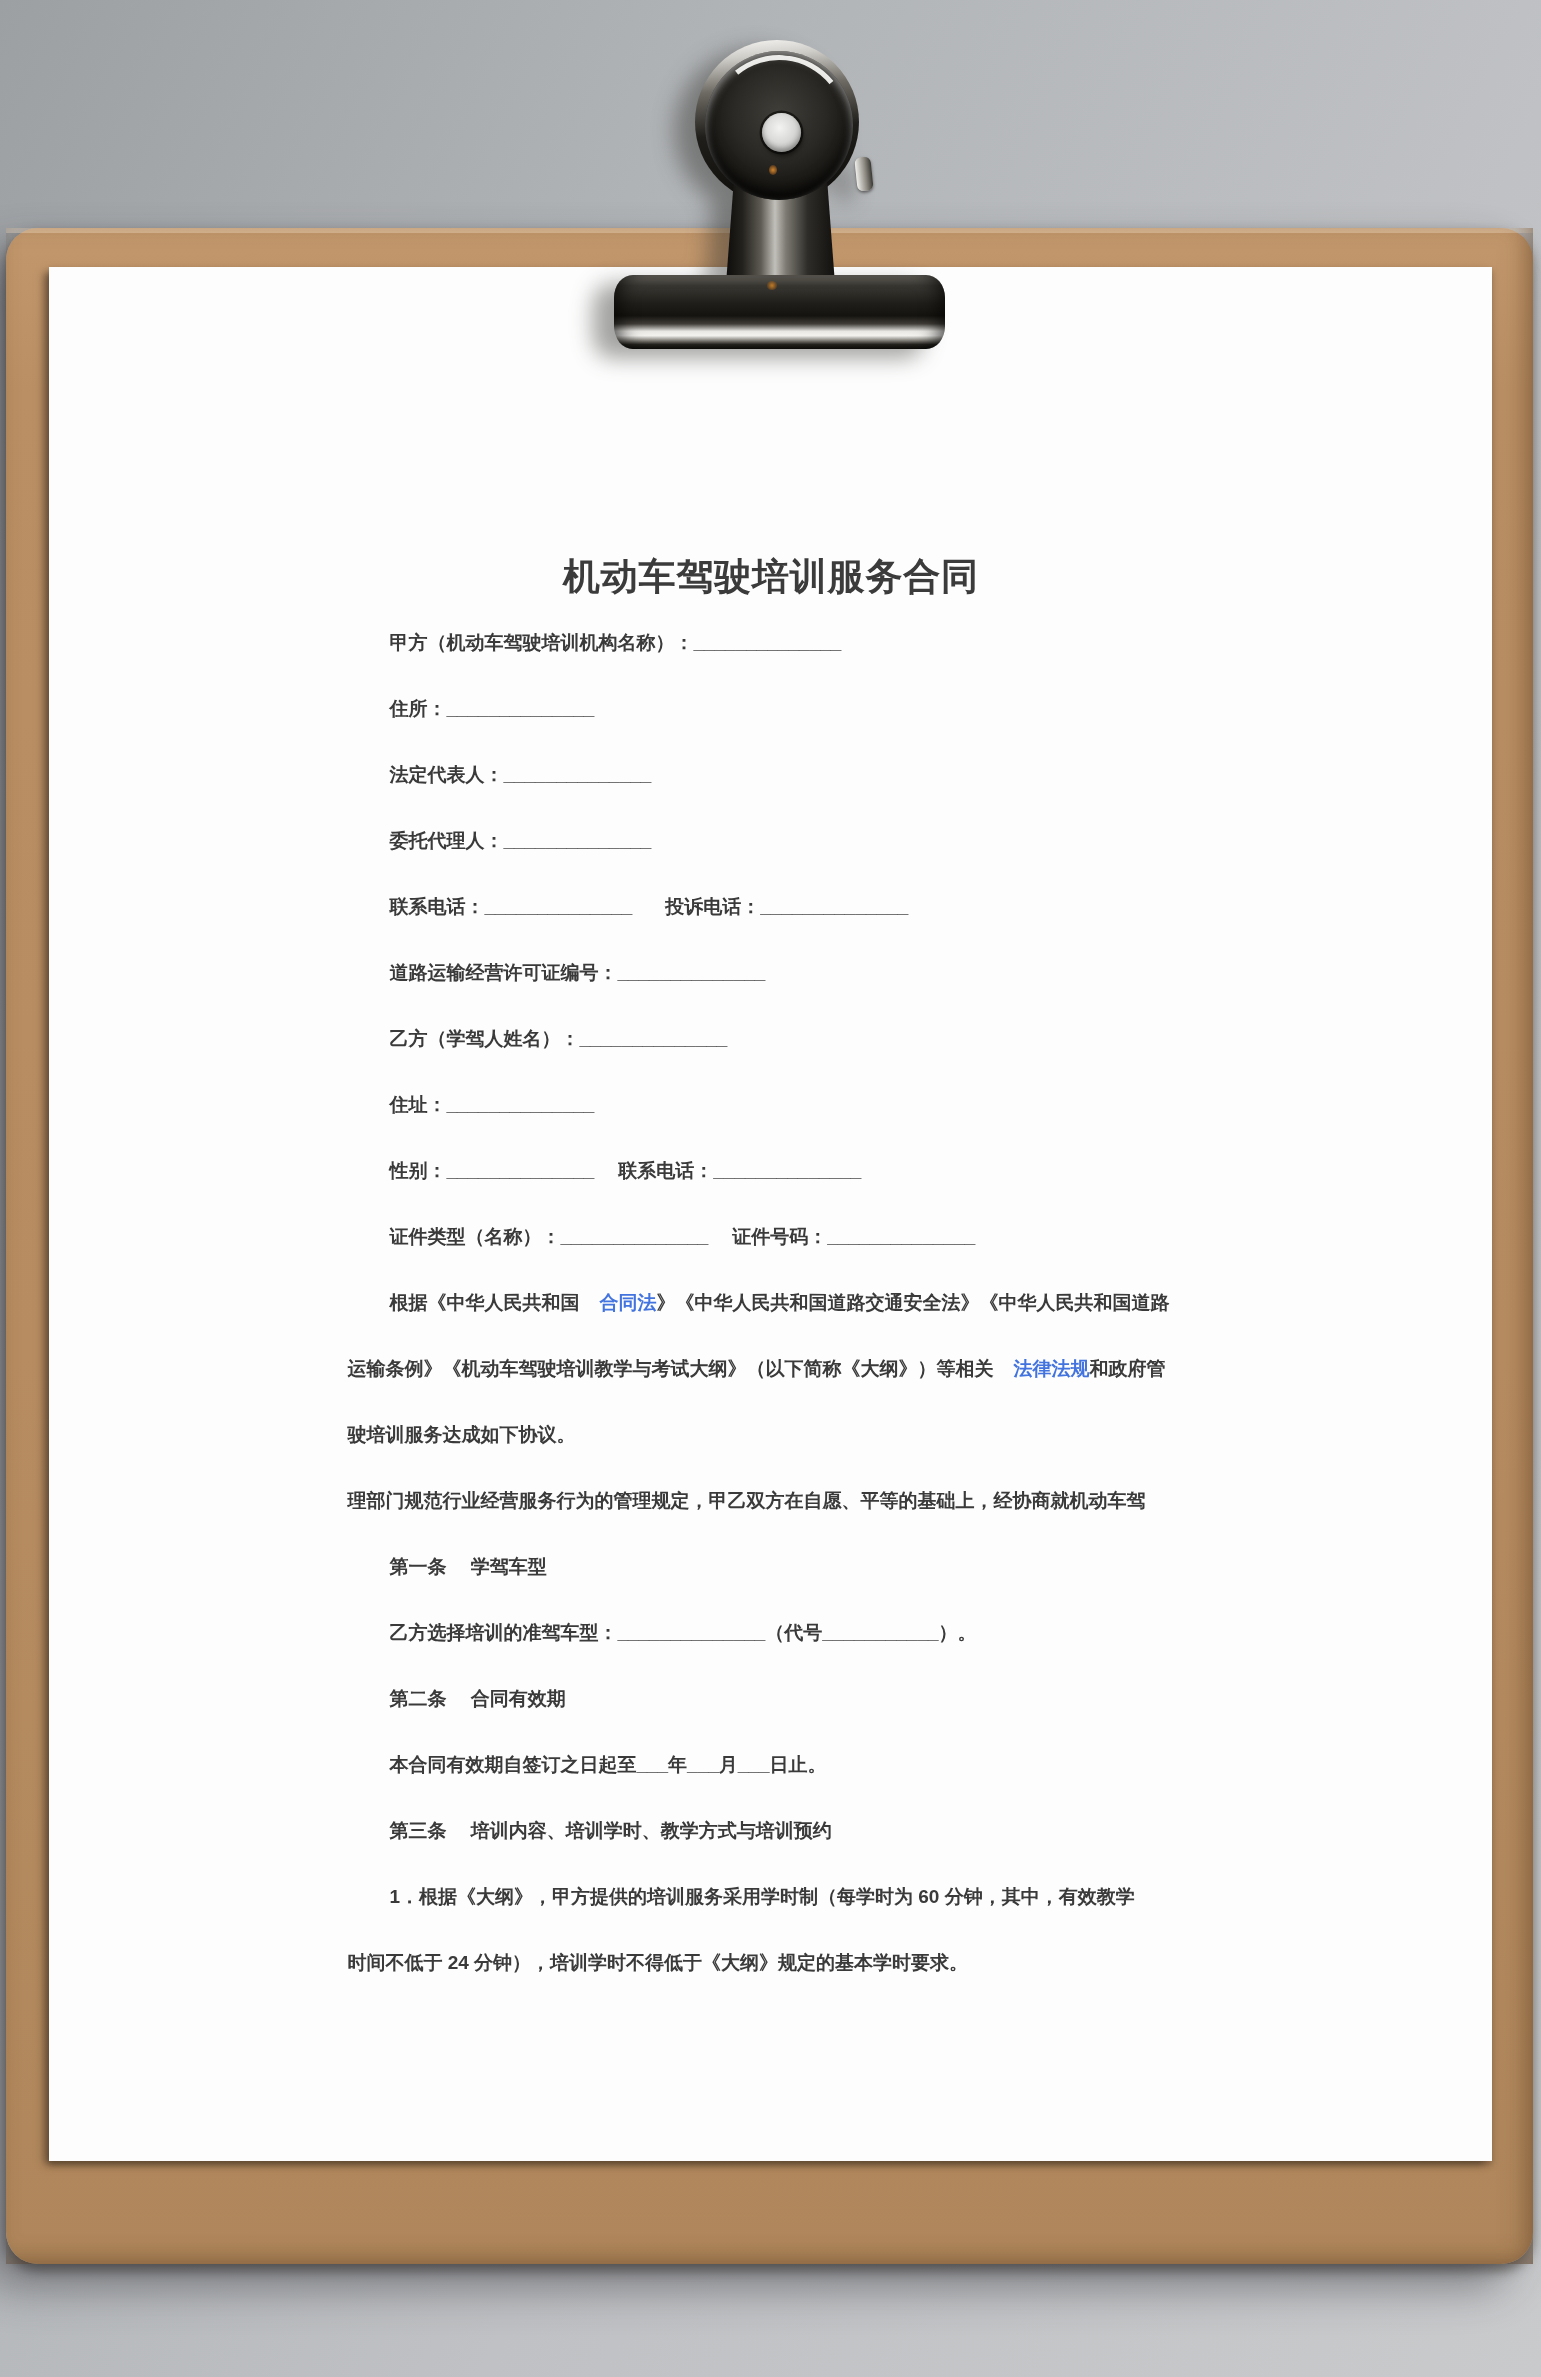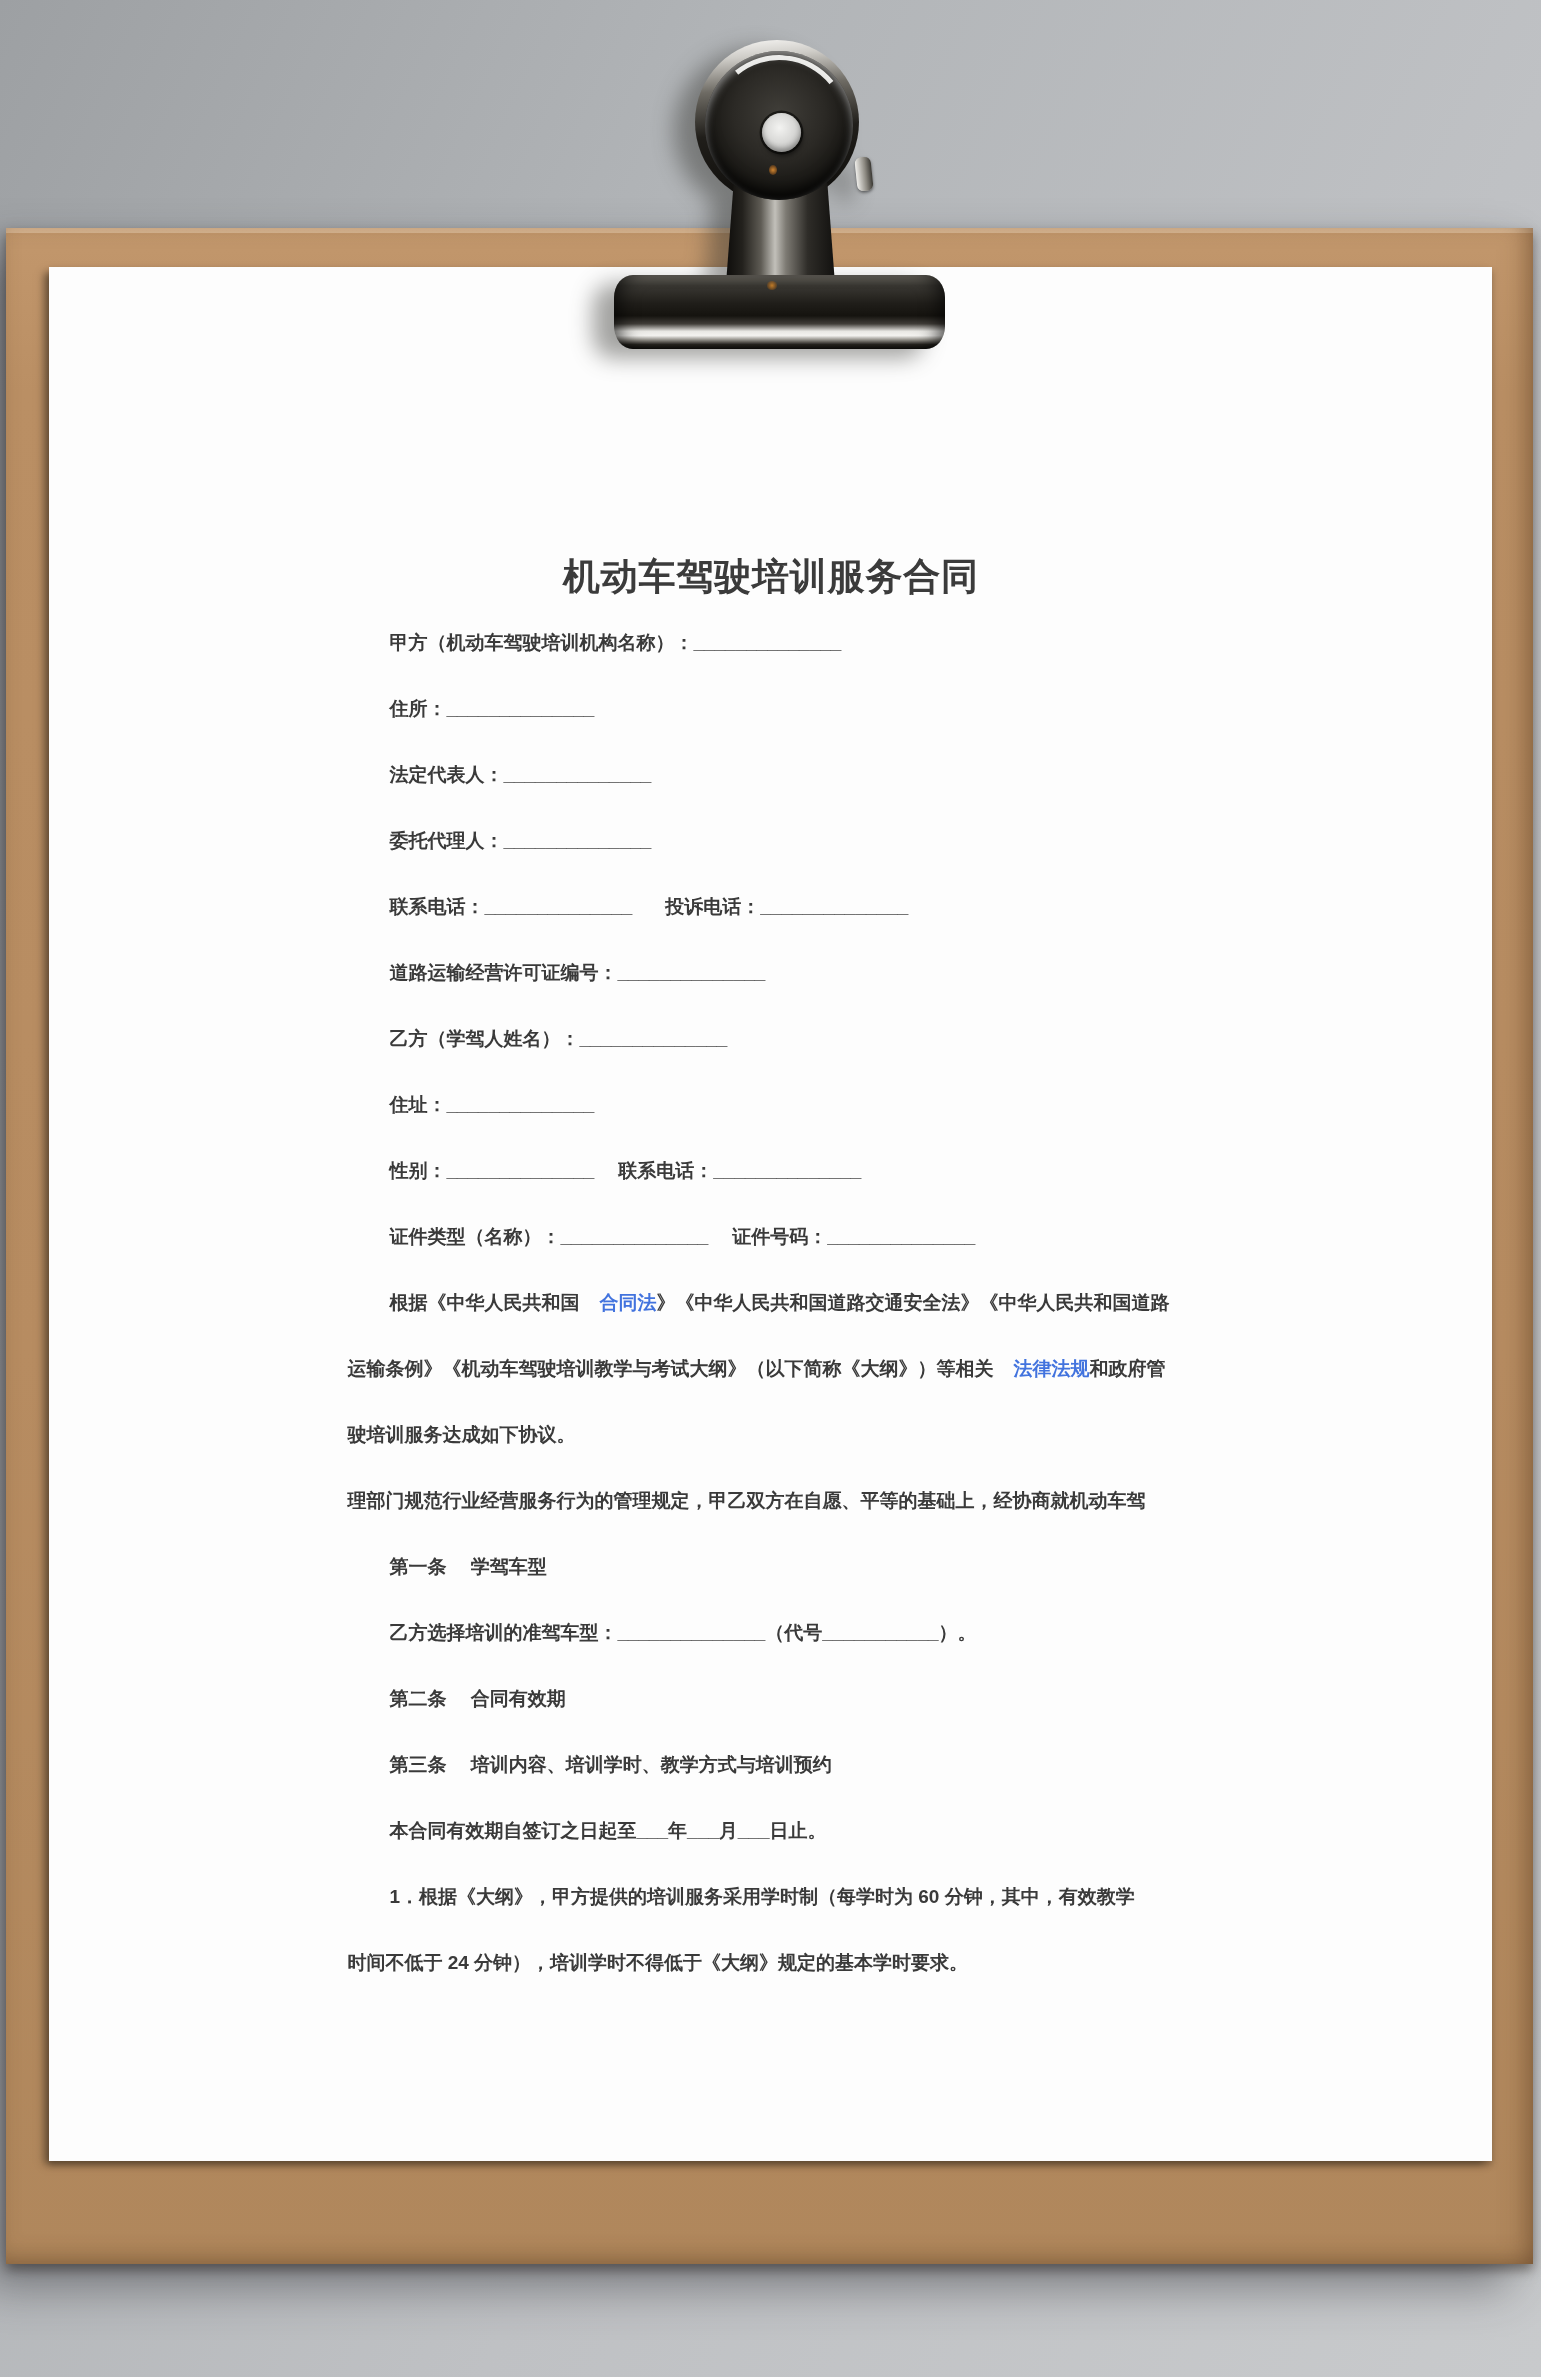--- a/index.html
+++ b/index.html
@@ -9,20 +9,21 @@
     font-family:"Liberation Sans","DejaVu Sans",sans-serif;
     overflow:hidden;position:relative;
   }
   .scene{position:absolute;inset:0;}
 
   
   .clipboard{
     position:absolute;left:6.4px;top:228px;width:1527px;height:2036px;
     background:linear-gradient(180deg,#c2976c 0%,#ba8f64 8%,#b78c61 55%,#b0875c 100%);
     box-shadow:-24px 22.5px 44px rgba(40,40,46,0.45), 0 6.4px 11.2px rgba(35,28,20,0.5);
+    border-radius:32px;
   }
   .clipboard::before{
     content:"";position:absolute;left:0;top:0;right:0;height:4.8px;
     background:rgba(255,238,215,0.35);
   }
   .clipboard::after{
     content:"";position:absolute;inset:0;
     box-shadow:inset -16px 0 27px -11.2px rgba(92,62,34,0.55),
                inset 0 -14.4px 24px -11.2px rgba(92,62,34,0.45);
   }
@@ -128,22 +129,22 @@
           <span>根据《中华人民共和国</span><a class="doc-link">合同法</a><span>》《中华人民共和国道路交通安全法》《中华人民共和国道路</span>
         </div>
         <div class="line">
           <span>运输条例》《机动车驾驶培训教学与考试大纲》（以下简称《大纲》）等相关</span><a class="doc-link">法律法规</a><span>和政府管</span>
         </div>
         <div class="line"><span>驶培训服务达成如下协议。</span></div>
         <div class="line"><span>理部门规范行业经营服务行为的管理规定，甲乙双方在自愿、平等的基础上，经协商就机动车驾</span></div>
         <div class="line indent"><span>第一条　 学驾车型</span></div>
         <div class="line indent"><span>乙方选择培训的准驾车型：______________（代号___________）。</span></div>
         <div class="line indent"><span>第二条　 合同有效期</span></div>
+        <div class="line indent"><span>本合同有效期自签订之日起至___年___月___日止。</span></div>
         <div class="line indent"><span>第三条　 培训内容、培训学时、教学方式与培训预约</span></div>
-        <div class="line indent"><span>本合同有效期自签订之日起至___年___月___日止。</span></div>
         <div class="line indent"><span>1．根据《大纲》，甲方提供的培训服务采用学时制（每学时为 60 分钟，其中，有效教学</span></div>
         <div class="line"><span>时间不低于 24 分钟），培训学时不得低于《大纲》规定的基本学时要求。</span></div>
       </div>
 
     </div>
   </div>
 
   <div class="clip">
     <div class="clip-ring"></div>
     <div class="clip-stem"></div>

